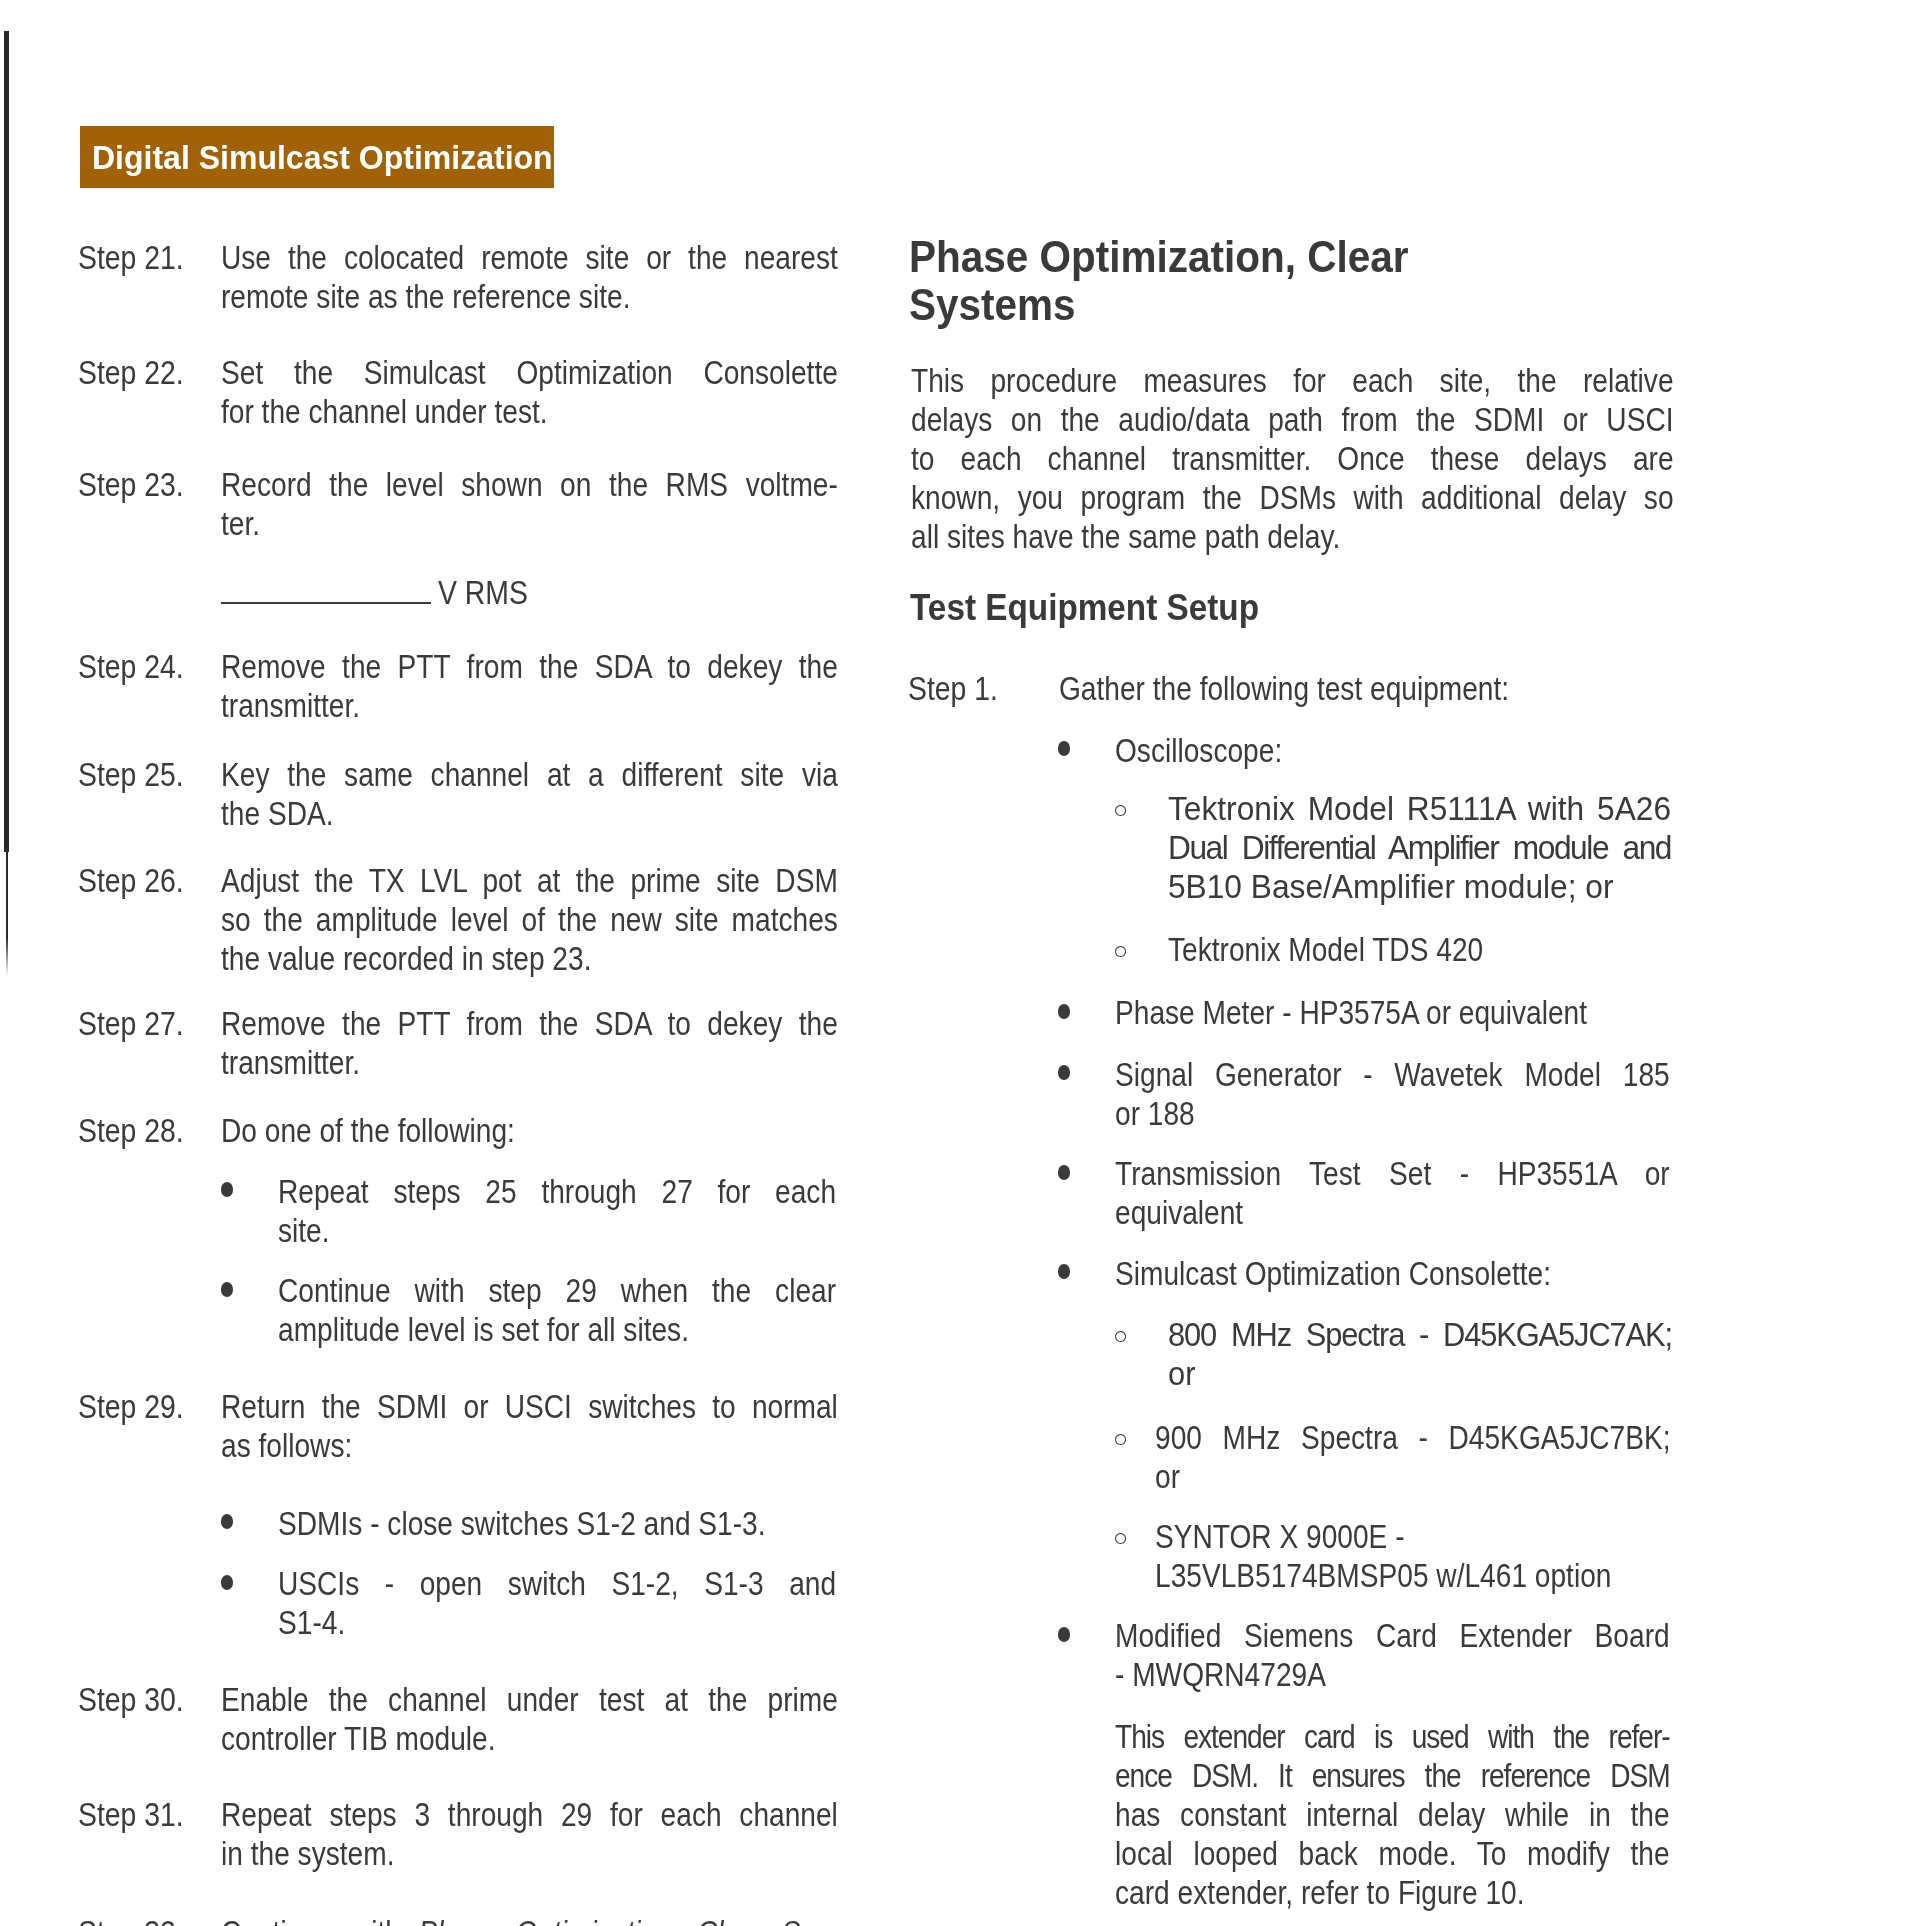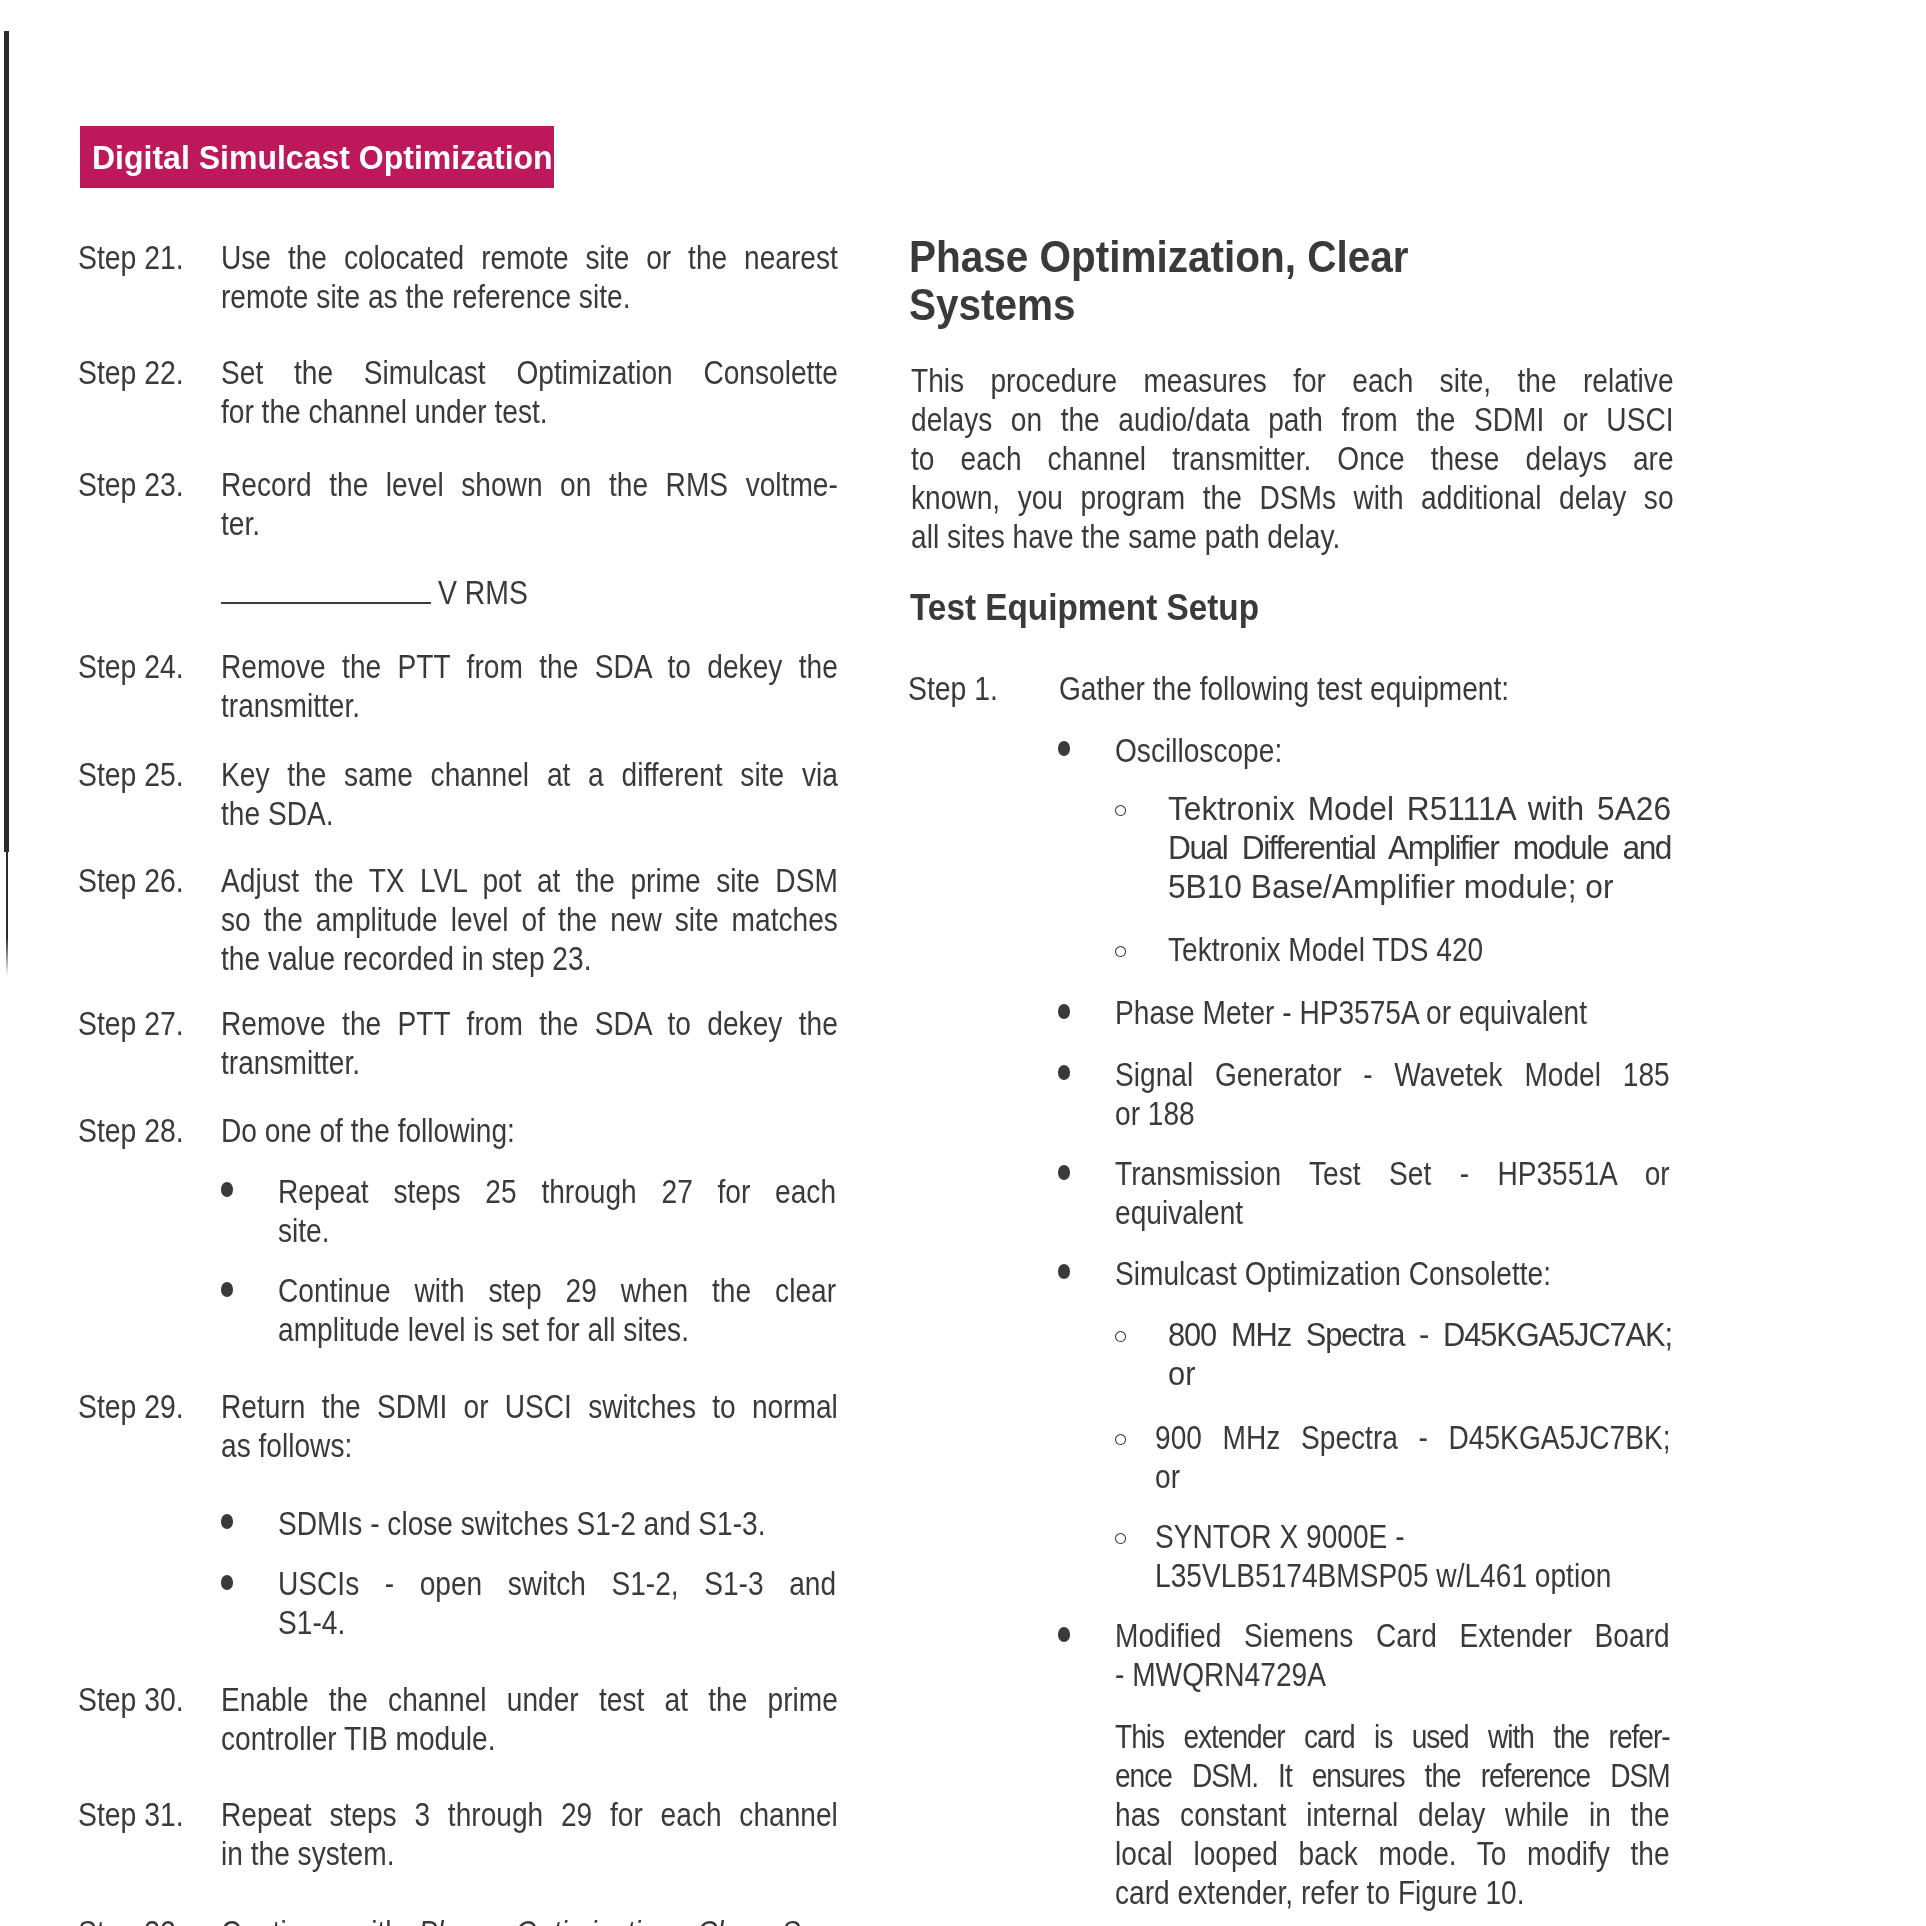--- a/index.html
+++ b/index.html
@@ -1,21 +1,21 @@
 <!DOCTYPE html>
 <html style="font-size:6.2px"><head>
 <meta charset="utf-8">
 <style>
   html, body { margin:0; padding:0; background:#ffffff; }
   body { width:1937px; height:2556px; position:relative; overflow:hidden;
          font-family:"Liberation Sans", sans-serif; color:#3a3a3a; }
   .binding-edge { position:absolute; left:3.9px; top:31px; width:5.4px; height:821px; background:#2b2b2b; }
   .binding-edge-thin { position:absolute; left:5.8px; top:849px; width:1.9px; height:127px;
                        background:linear-gradient(#2b2b2b,#2b2b2b 70%, rgba(43,43,43,0)); }
-  .section-bar { position:absolute; left:80px; top:126px; width:474px; height:62px; background:#be185d; }
+  .section-bar { position:absolute; left:80px; top:126px; width:474px; height:62px; background:#a16207; }
   .section-bar span { position:absolute; left:11.6px; top:13px; font-weight:bold; font-size:33px;
                       line-height:37px; color:#ffffff; white-space:nowrap;
                       transform:scaleX(0.97); transform-origin:left top; }
   .step-label { position:absolute; font-size:33px; line-height:39px; white-space:nowrap;
                 transform:scaleX(0.86); transform-origin:left top; }
   .blk { position:absolute; font-size:33px; line-height:39px; transform-origin:left top; }
   .blk .ln { white-space:nowrap; overflow:visible; display:block; height:39px; }
   .blk .ln.j { text-align:justify; text-align-last:justify; white-space:normal; }
   .dot { position:absolute; width:12.3px; height:14.6px; border-radius:50%; background:#3a3a3a; }
   .circ { position:absolute; font-size:25px; line-height:25px; color:#3a3a3a; }

